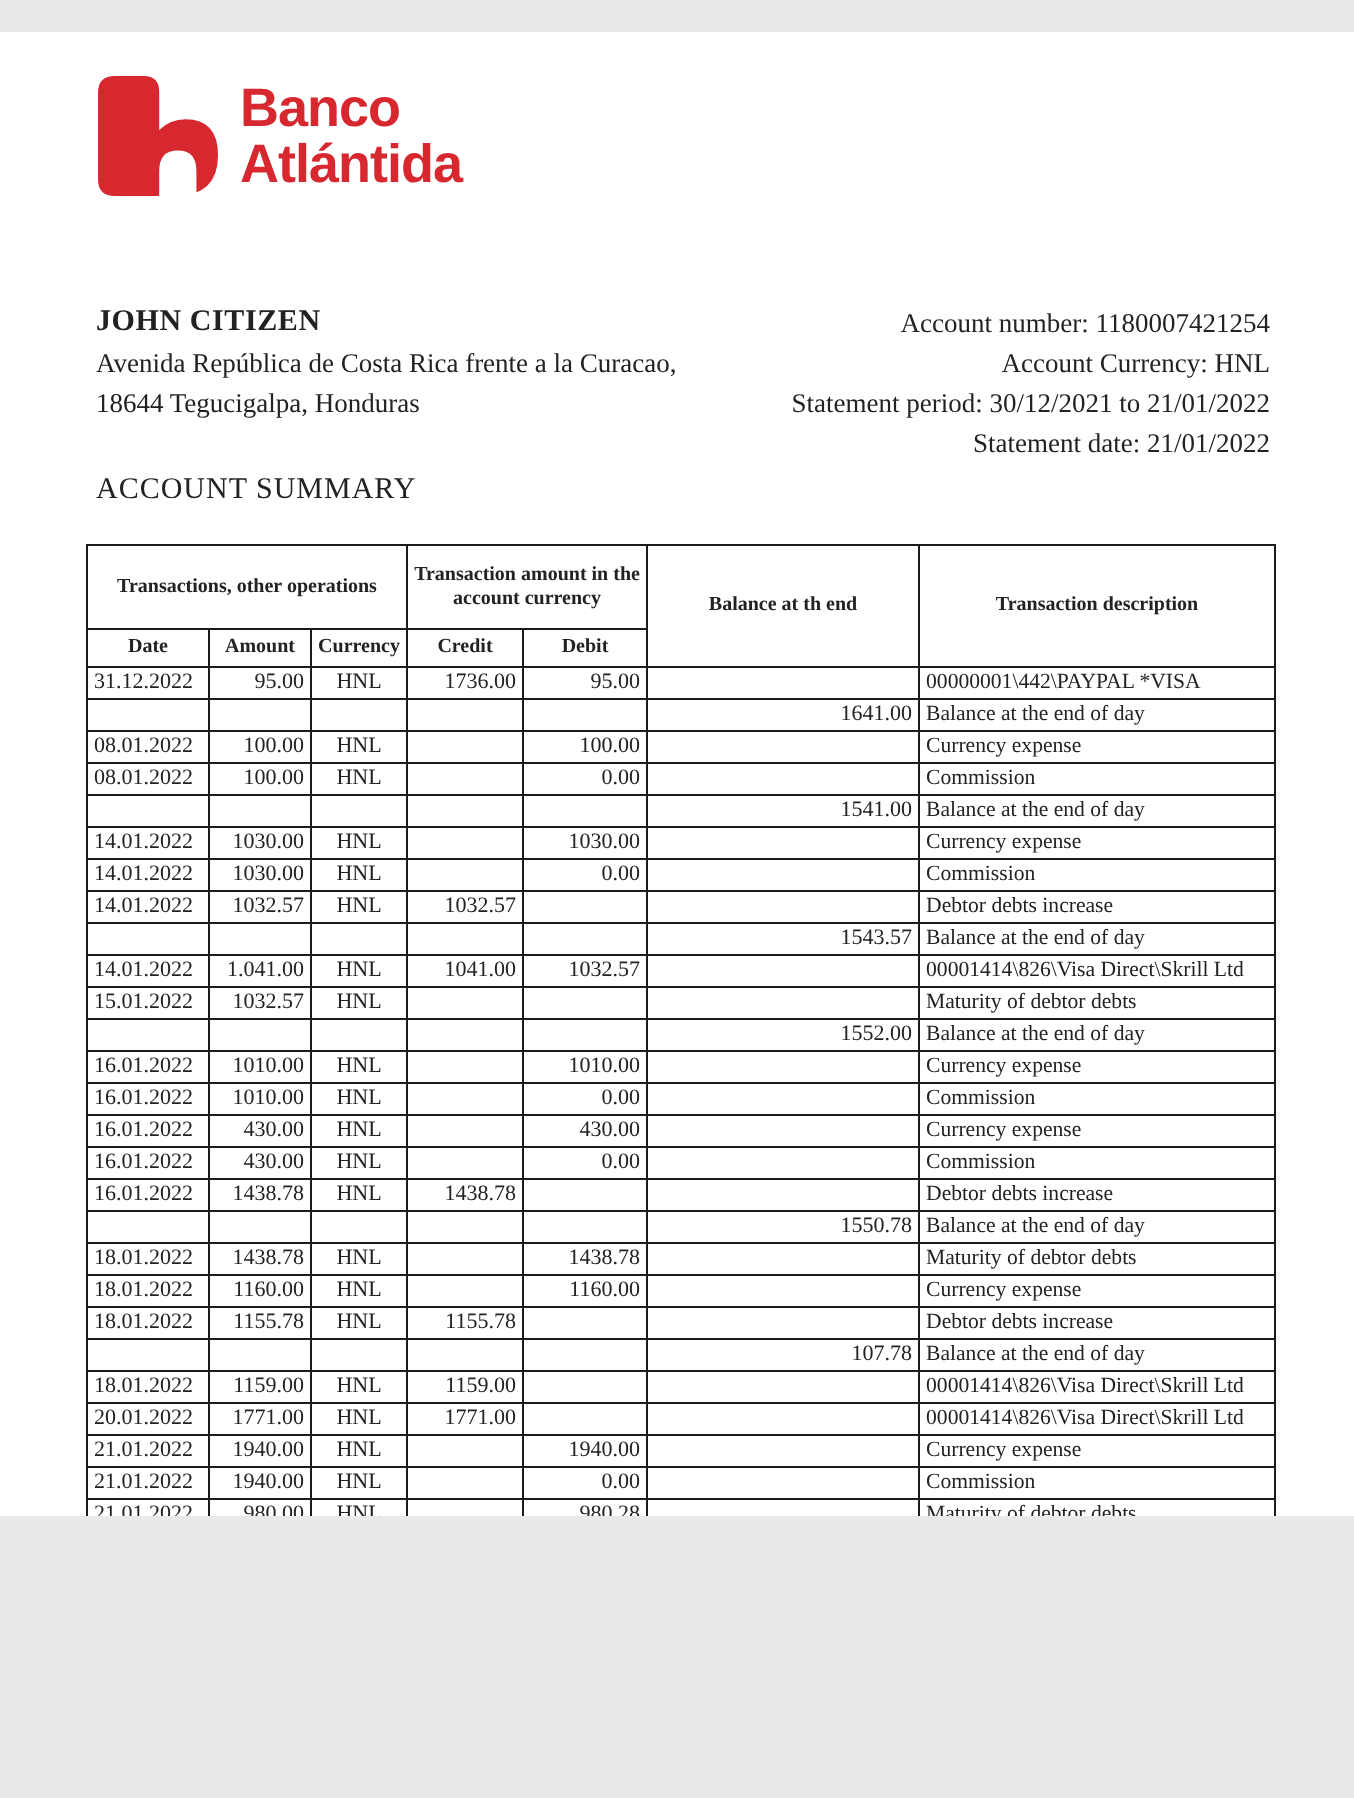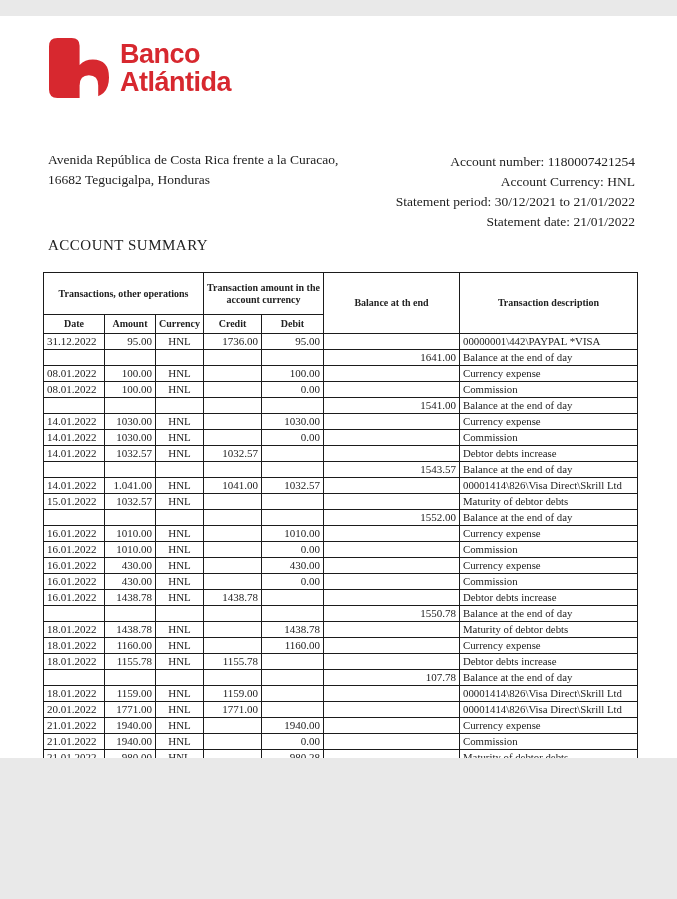--- a/index.html
+++ b/index.html
@@ -80,22 +80,23 @@
       <path fill="#d7282f" d="M 14 0 L 38 0 Q 51 0 51 13 L 51 45 Q 60 36 73 36 Q 100 36 100 66 Q 100 100 64 100 L 14 100 Q 0 100 0 86 L 0 14 Q 0 0 14 0 Z"></path>
       <path fill="#ffffff" d="M 51 100 L 51 79 Q 51 62 66.5 62 Q 82 62 82 79 L 82 100 Z"></path>
     </svg>
     <div class="logo-text">
       <div>Banco</div>
       <div>Atlántida</div>
     </div>
   </div>
 
   <div class="holder">
+    <div class="name">JOHN CITIZEN</div>
     <div>Avenida República de Costa Rica frente a la Curacao,</div>
-    <div>16682 Tegucigalpa, Honduras</div>
+    <div>18644 Tegucigalpa, Honduras</div>
   </div>
 
   <div class="stmt-info">
 
       <div>Account number: 1180007421254</div>
 
       <div>Account Currency: HNL</div>
 
       <div>Statement period: 30/12/2021 to 21/01/2022</div>
 

